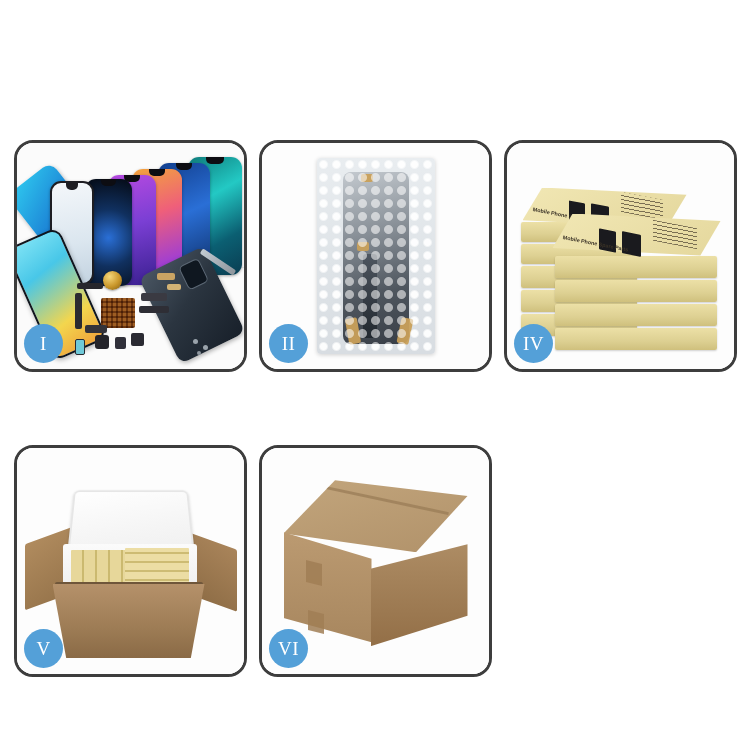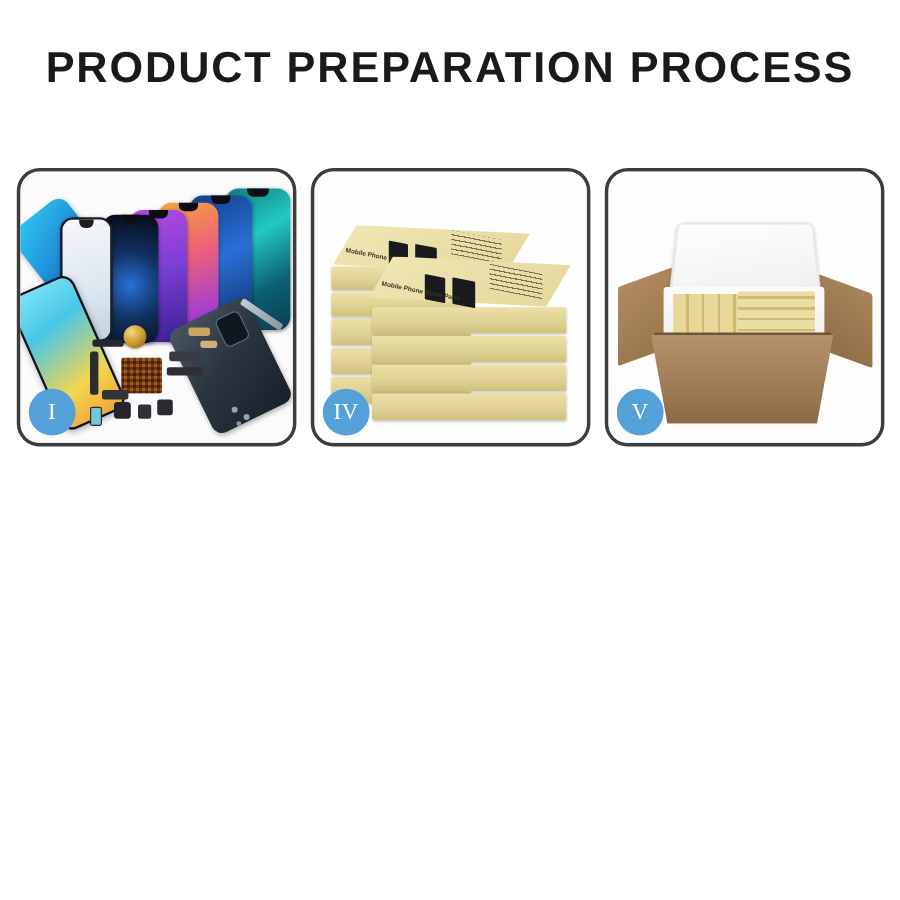--- a/index.html
+++ b/index.html
@@ -393,21 +393,20 @@
     position:absolute; left:30px; top:132px; width:16px; height:20px;
     background:#a07e55; opacity:.85; transform:skewY(14deg);
   }
 </style>
 </head>
 <body>
 
 <div id="infographic">
 
   <div class="header">
-    <div class="title">PRODUCT PREPARATION PROCESS</div>
   </div>
 
   <div class="grid">
 
     <div class="panel">
       <div class="panel-stage p1-bg">
         <div class="divider-line"></div>
 
         <div class="phone-tilt-b"></div>
         <div class="phone-tilt"></div>
@@ -439,20 +438,34 @@
         <div class="part flex-j"></div>
         <div class="part flex-k"></div>
         <div class="part screw-a"></div>
         <div class="part screw-b"></div>
         <div class="part screw-c"></div>
         <div class="tweez"></div>
       </div>
       <div class="badge">I</div>
     </div>
 
+    <div class="panel">
+      <div class="panel-stage">
+        <div class="bubble-pack">
+          <div class="bubble-item"></div>
+          <div class="bubble-cable"></div>
+          <div class="bubble-tab-c"></div>
+          <div class="bubble-tab-d"></div>
+          <div class="bubble-tab-a"></div>
+          <div class="bubble-tab-b"></div>
+          <div class="bubble-gloss"></div>
+        </div>
+      </div>
+      <div class="badge">II</div>
+    </div>
 
 
     <div class="panel">
       <div class="panel-stage">
         <div class="stack">
 
           <div class="sbox" style="left:0; top:52px; width:116px; height:20px;"></div>
           <div class="sbox" style="left:0; top:74px; width:116px; height:20px;"></div>
           <div class="sbox" style="left:0; top:96px; width:116px; height:22px;"></div>
           <div class="sbox" style="left:0; top:120px; width:116px; height:22px;"></div>
@@ -492,15 +505,29 @@
           <div class="v-foam-box"></div>
           <div class="v-inner-y"></div>
           <div class="v-inner-y2"></div>
           <div class="v-body-inner"></div>
           <div class="v-body"></div>
         </div>
       </div>
       <div class="badge">V</div>
     </div>
 
+    <div class="panel">
+      <div class="panel-stage">
+        <div class="c-wrap">
+          <div class="c-top">
+            <div class="c-seam"></div>
+          </div>
+          <div class="c-left"></div>
+          <div class="c-right"></div>
+          <div class="c-tape-a"></div>
+          <div class="c-tape-b"></div>
+        </div>
+      </div>
+      <div class="badge">VI</div>
+    </div>
 
   </div>
 </div>
 
 </body></html>

